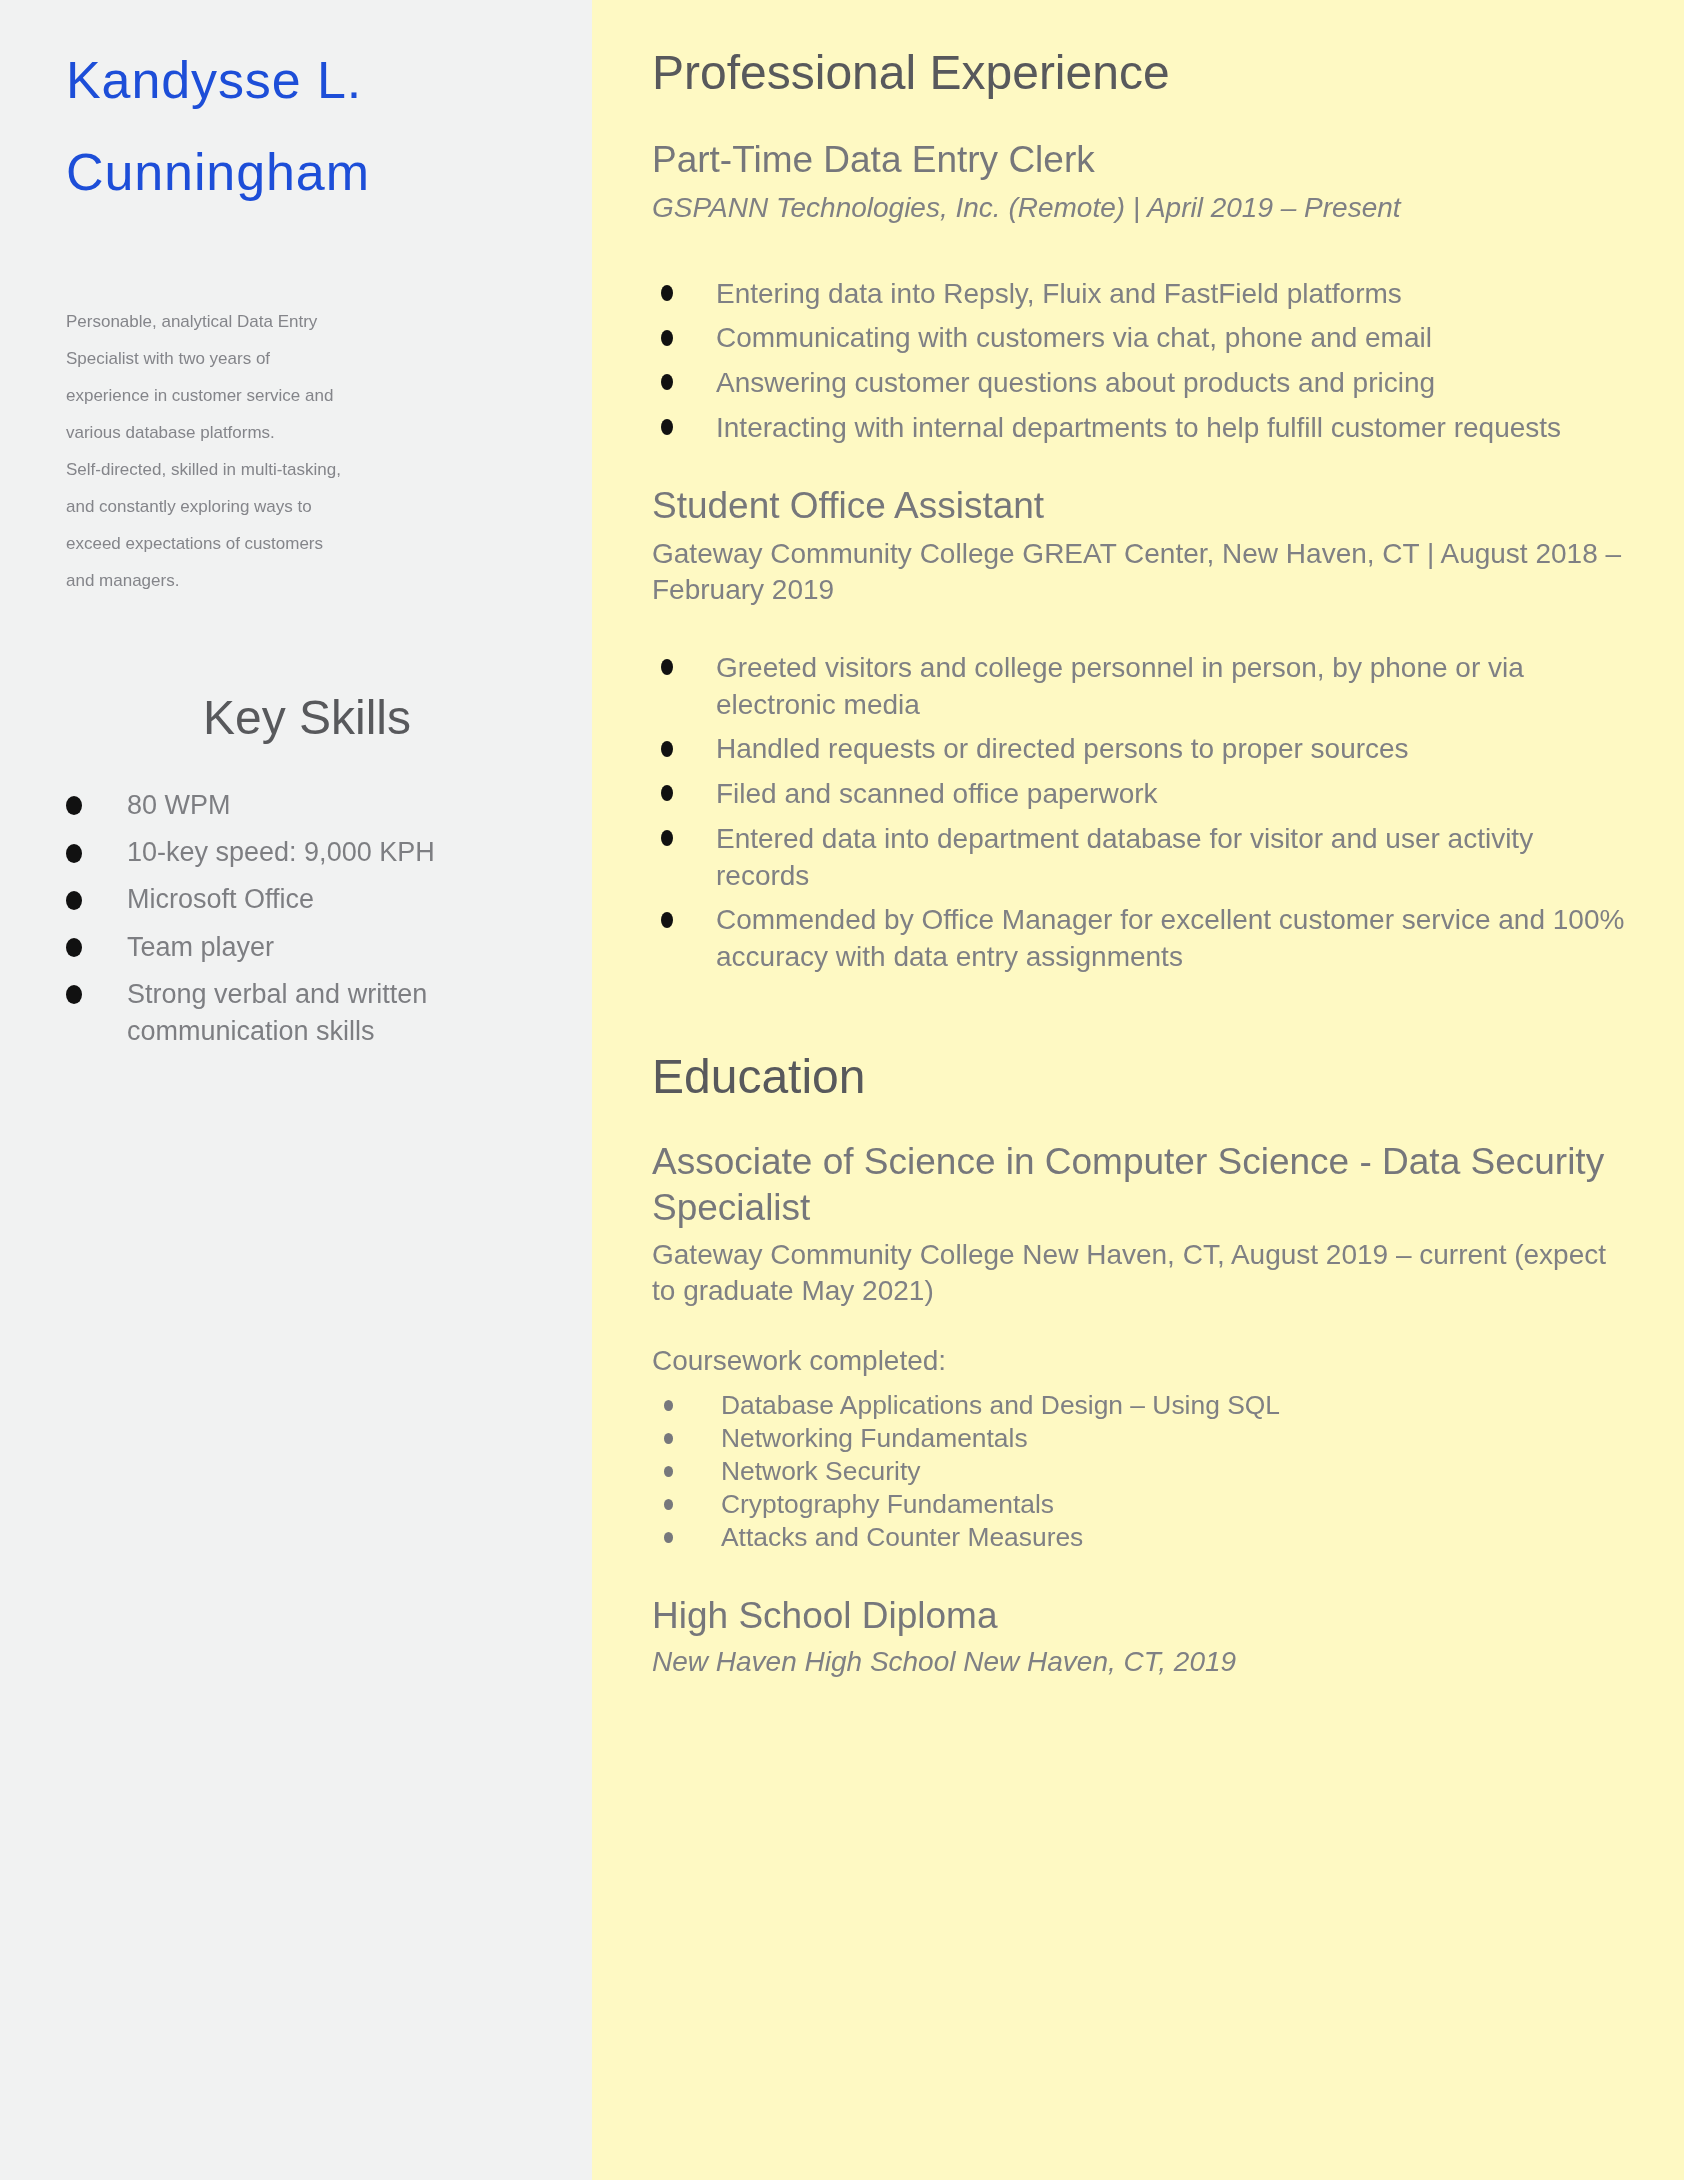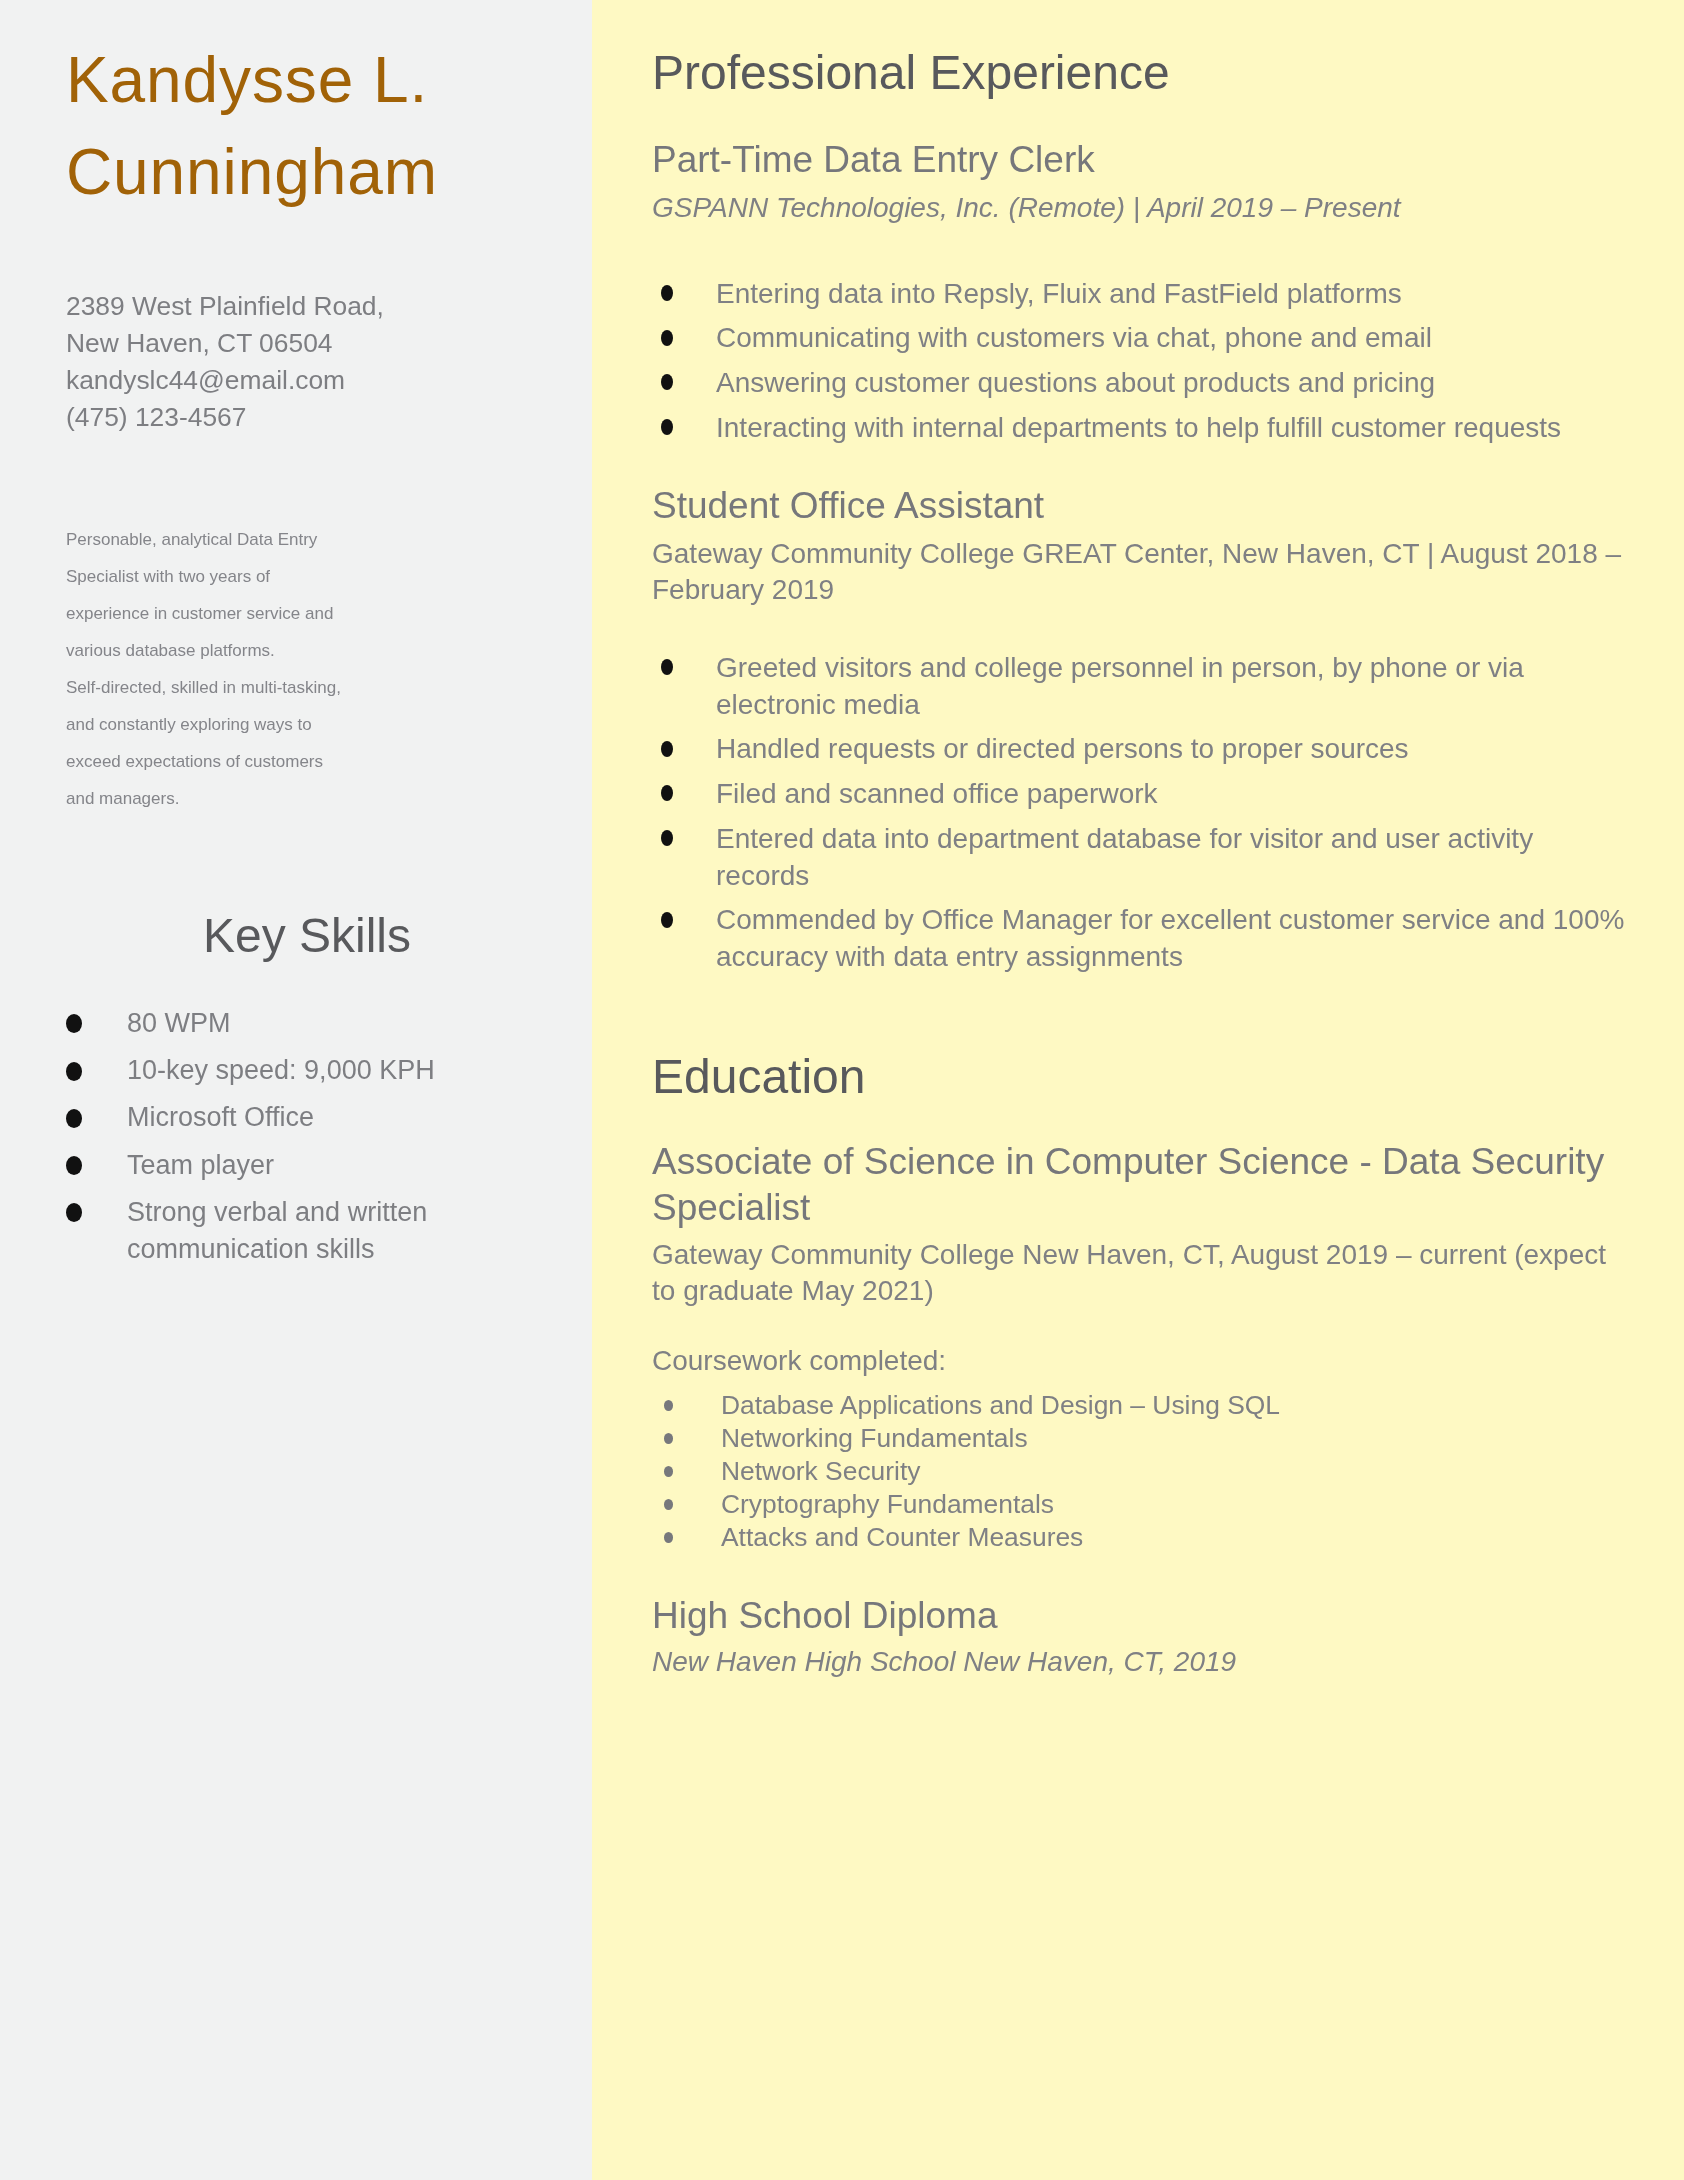--- a/index.html
+++ b/index.html
@@ -12,21 +12,21 @@
     overflow:hidden;
   }
   
   .sidebar {
     width:592px; height:2181px;
     background:#f1f2f2;
     padding:34px 44px 0 66px;
     flex:0 0 auto;
   }
   .name {
-    font-size:64px; line-height:92px; color:#a16207;
+    font-size:52px; line-height:92px; color:#1d4ed8;
     letter-spacing:0.9px; white-space:pre-line;
   }
   .contact {
     margin-top:70px;
     font-size:26.4px; line-height:37px; color:#7d7e82;
     white-space:pre-line;
   }
   .summary {
     margin-top:85px;
     font-size:17px; line-height:37px; color:#84858a;
@@ -99,24 +99,20 @@
 </style>
 </head>
 <body>
 
 <div class="page">
 
   <div class="sidebar">
     <div class="name">Kandysse L.
 Cunningham</div>
 
-    <div class="contact">2389 West Plainfield Road,
-New Haven, CT 06504
-kandyslc44@email.com
-(475) 123-4567</div>
 
     <div class="summary">Personable, analytical Data Entry
 Specialist with two years of
 experience in customer service and
 various database platforms.
 Self-directed, skilled in multi-tasking,
 and constantly exploring ways to
 exceed expectations of customers
 and managers.</div>
 

